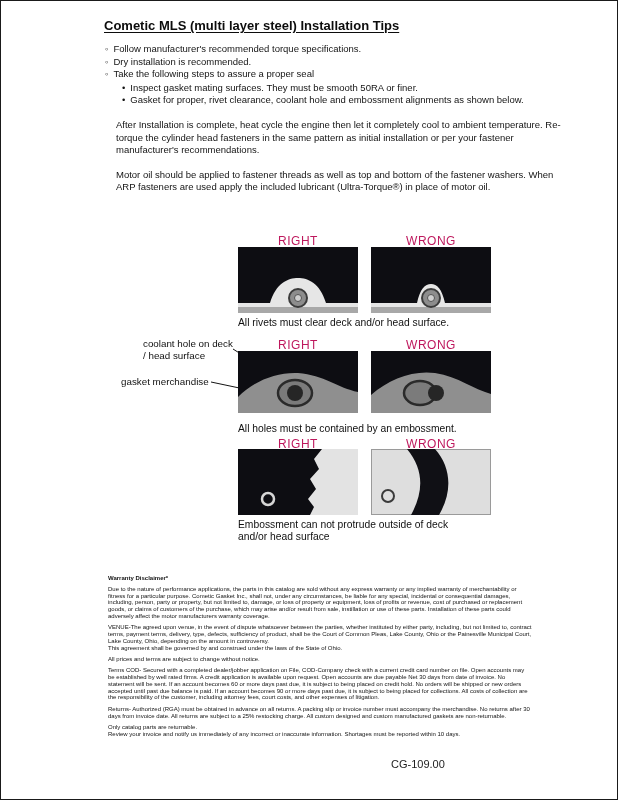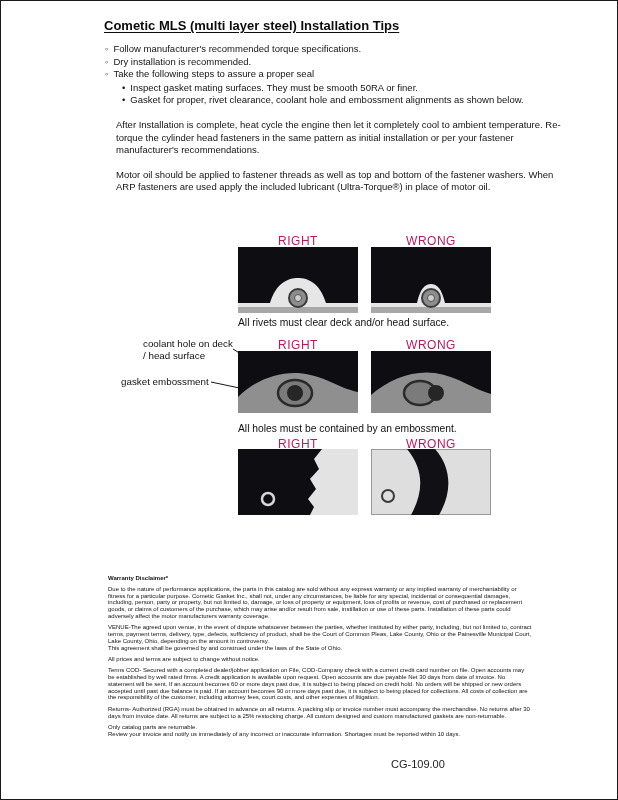--- a/index.html
+++ b/index.html
@@ -85,21 +85,21 @@
     </div>
     <div class="fig-caption" style="left:0; top:85px; width:253px;">All rivets must clear deck and/or head surface.</div>
   </div>
 
   <div class="figrow" style="left:0; top:333px; width:618px; height:102px;">
     <svg class="callout-lines" width="618" height="102">
       <line x1="232" y1="15" x2="292" y2="53" stroke="#141414" stroke-width="1"></line>
       <line x1="210" y1="48" x2="281" y2="63" stroke="#141414" stroke-width="1"></line>
     </svg>
     <div class="callout" style="left:142px; top:4px; width:92px;">coolant hole on deck / head surface</div>
-    <div class="callout" style="left:120px; top:42px; width:95px;">gasket embossment</div>
+    <div class="callout" style="left:120px; top:42px; width:95px;">gasket merchandise</div>
     <div class="panel-label" style="left:237px; top:4px;">RIGHT</div>
     <div class="panel-label" style="left:370px; top:4px;">WRONG</div>
     <div class="panel" style="left:237px; top:17px;">
       <svg viewBox="0 0 120 62" width="120" height="62">
         <rect width="120" height="62" fill="#0d0d12"></rect>
         <path d="M0,62 L0,46 C16,30 38,21 60,22 C86,24 100,37 120,41 L120,62 Z" fill="#8f8f8f"></path>
         <ellipse cx="57" cy="42" rx="17" ry="13" fill="#7b7b7b" stroke="#2a2a2a" stroke-width="2.5"></ellipse>
         <circle cx="57" cy="42" r="8" fill="#262626"></circle>
       </svg>
     </div>
@@ -124,20 +124,21 @@
         <circle cx="30" cy="50" r="6" fill="#0d0d12" stroke="#d6d6d6" stroke-width="2.5"></circle>
       </svg>
     </div>
     <div class="panel" style="left:133px; top:16px;">
       <svg viewBox="0 0 120 66" width="120" height="66">
         <rect x="0.5" y="0.5" width="119" height="65" fill="#dedede" stroke="#9a9a9a" stroke-width="1"></rect>
         <path d="M36,0 C54,22 52,44 40,66 L68,66 C82,42 80,18 64,0 Z" fill="#101015"></path>
         <circle cx="17" cy="47" r="6" fill="#dedede" stroke="#3a3a3a" stroke-width="2"></circle>
       </svg>
     </div>
+    <div class="fig-caption" style="left:0; top:86px; width:235px;">Embossment can not protrude outside of deck and/or head surface</div>
   </div>
 
   <div class="abs legal">
     <div class="legal-heading">Warranty Disclaimer*</div>
     <p>Due to the nature of performance applications, the parts in this catalog are sold without any express warranty or any implied warranty of merchantability or fitness for a particular purpose.  Cometic Gasket Inc., shall not, under any circumstances, be liable for any special, incidental or consequential damages, including, person, party or property, but not limited to, damage, or loss of property or equipment, loss of profits or revenue, cost of purchased or replacement goods, or claims of customers of the purchase, which may arise and/or result from sale, instillation or use of these parts.  Installation of these parts could adversely affect the motor manufacturers warranty coverage.</p>
     <p>VENUE-The agreed upon venue, in the event of dispute whatsoever between the parties, whether instituted by either party, including, but not limited to, contract terms, payment terms, delivery, type, defects, sufficiency of product, shall be the Court of Common Pleas, Lake County, Ohio or the Painesville Municipal Court, Lake County, Ohio, depending on the amount in controversy.
 This agreement shall be governed by and construed under the laws of the State of Ohio.</p>
     <p>All prices and terms are subject to change without notice.</p>
     <p>Terms COD- Secured with a completed dealer/jobber application on File, COD-Company check with a current credit card number on file.  Open accounts may be established by well rated firms.  A credit application is available upon request.  Open accounts are due payable Net 30 days from date of invoice.  No statement will be sent.  If an account becomes 60 or more days past due, it is subject to being placed on credit hold.  No orders will be shipped or new orders accepted until past due balance is paid.  If an account becomes 90 or more days past due, it is subject to being placed for collections.  All costs of collection are the responsibility of the customer, including attorney fees, court costs, and other expenses of litigation.</p>
     <p>Returns- Authorized (RGA) must be obtained in advance on all returns.  A packing slip or invoice number must accompany the merchandise.  No returns after 30 days from invoice date.  All returns are subject to a 25% restocking charge.  All custom designed and custom manufactured gaskets are non-returnable.</p>

